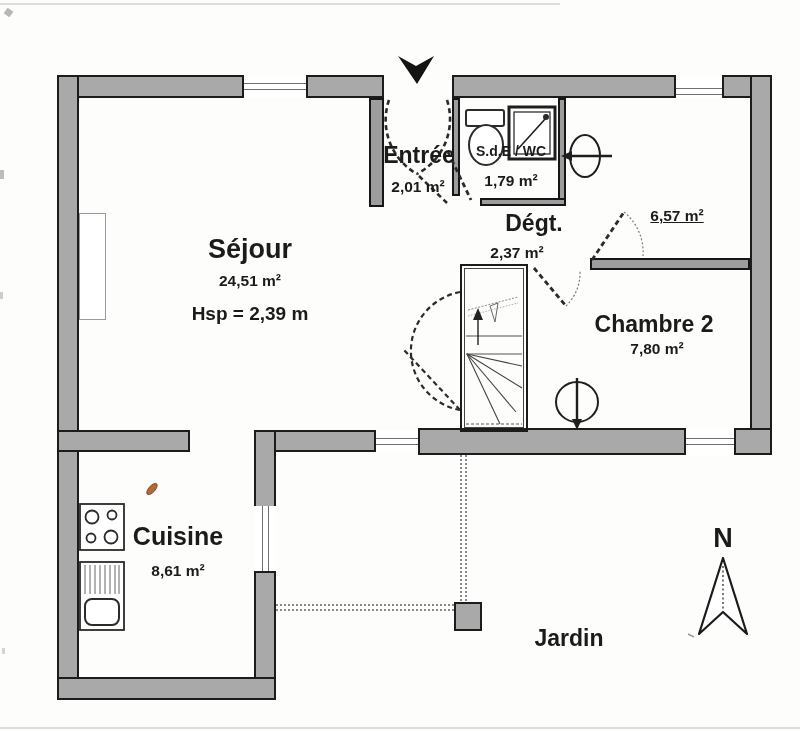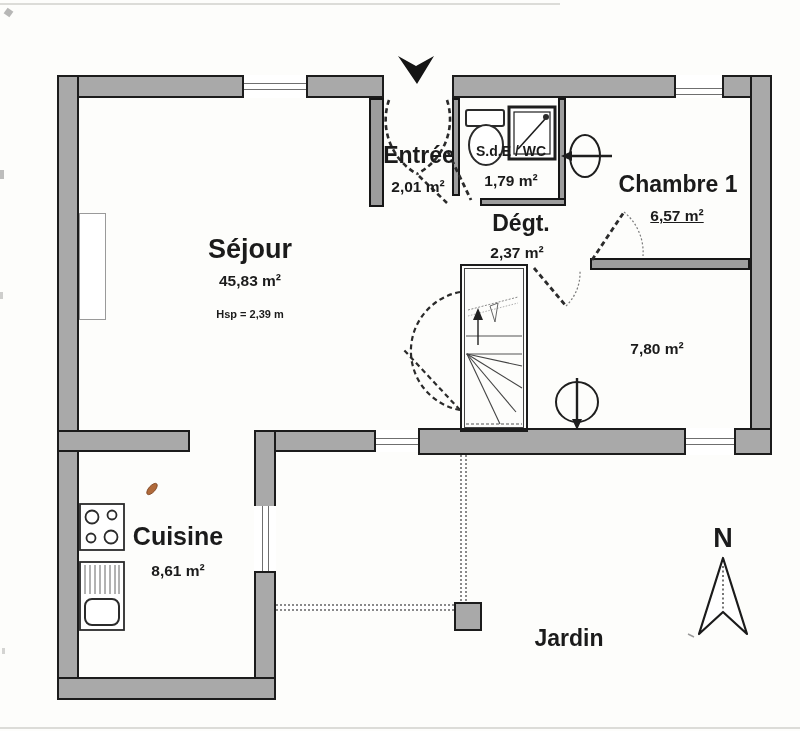--- a/index.html
+++ b/index.html
@@ -198,35 +198,35 @@
       <polygon points="723,558 747,634 723,612 699,634" fill="#fff" stroke="#1b1b1b" stroke-width="2.2" stroke-linejoin="round"></polygon>
       <line x1="723" y1="566" x2="723" y2="609" stroke="#1b1b1b" stroke-width="1.2" stroke-dasharray="2,2.5"></line>
       <line x1="688" y1="634" x2="694" y2="637" stroke="#9a9a9a" stroke-width="1.5"></line>
     </g>
 
     <ellipse cx="152" cy="489" rx="7" ry="3.2" transform="rotate(-48 152 489)" fill="#b06a3a" stroke="#7d4522" stroke-width="0.8"></ellipse>
   </svg>
 
 
   <div class="lbl name-xl" style="left:250px;top:249px;">Séjour</div>
-  <div class="lbl area" style="left:250px;top:281px;">45,83 m²</div>
-  <div class="lbl area" style="left:250px;top:314px;font-size:11px;">Hsp = 2,39 m</div>
+  <div class="lbl area" style="left:250px;top:281px;">24,51 m²</div>
+  <div class="lbl area" style="left:250px;top:314px;font-size:19px;">Hsp = 2,39 m</div>
 
   <div class="lbl name-l" style="left:419px;top:155px;">Entrée</div>
   <div class="lbl area" style="left:418px;top:187px;">2,01 m²</div>
 
   <div class="lbl name-m" style="left:511px;top:151px;">S.d.E / WC</div>
   <div class="lbl area" style="left:511px;top:181px;">1,79 m²</div>
 
-  <div class="lbl name-l" style="left:521px;top:223px;text-align:right;">Dégt.</div>
+  <div class="lbl name-l" style="left:534px;top:223px;text-align:right;">Dégt.</div>
   <div class="lbl area" style="left:517px;top:253px;">2,37 m²</div>
 
-  <div class="lbl name-l" style="left:678px;top:184px;">Chambre 1</div>
   <div class="lbl area" style="left:677px;top:216px;text-decoration:underline;">6,57 m²</div>
 
+  <div class="lbl name-l" style="left:654px;top:324px;">Chambre 2</div>
   <div class="lbl area" style="left:657px;top:349px;">7,80 m²</div>
 
   <div class="lbl name-l" style="left:178px;top:536px;font-size:25px;">Cuisine</div>
   <div class="lbl area" style="left:178px;top:571px;">8,61 m²</div>
 
 
   <div class="lbl name-l" style="left:569px;top:638px;">Jardin</div>
 
   <div class="lbl name-xl" style="left:723px;top:538px;">N</div>
 

